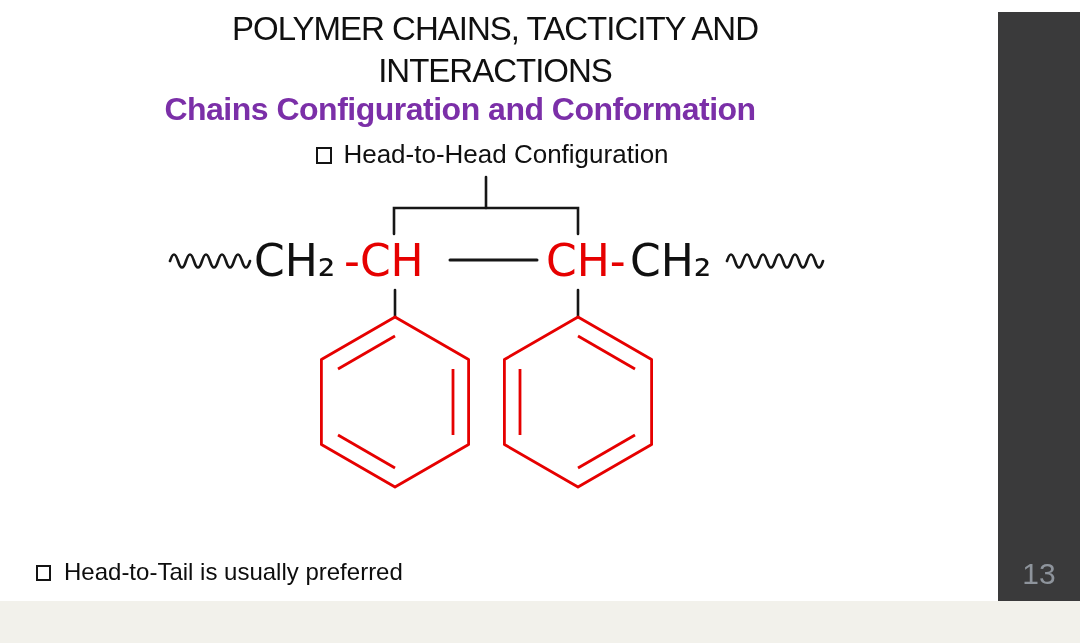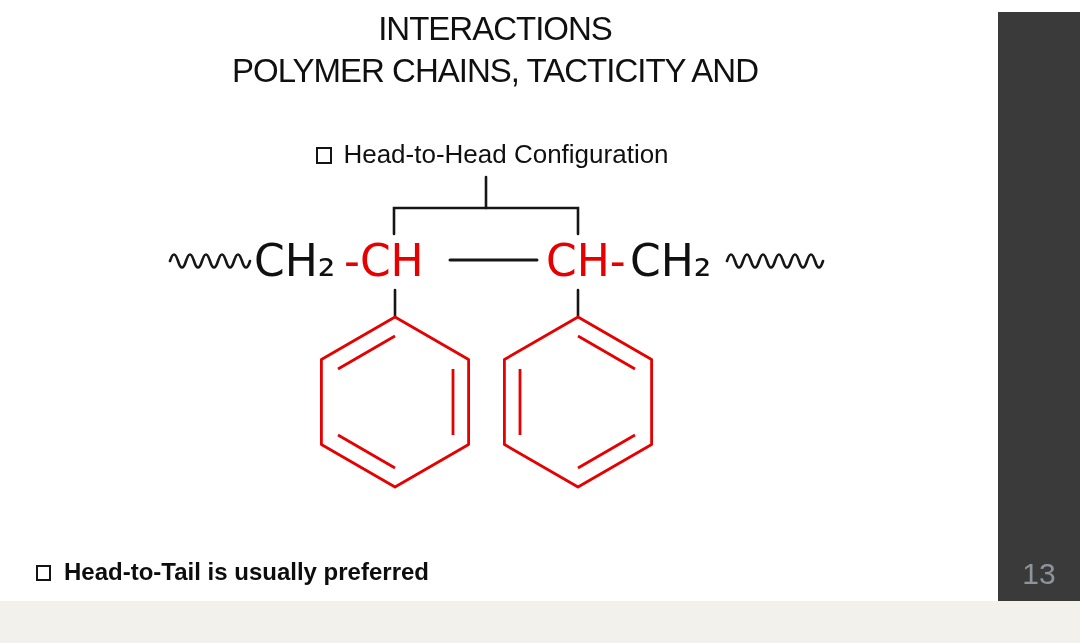--- a/index.html
+++ b/index.html
@@ -18,38 +18,39 @@
                     display:flex; justify-content:center; align-items:center; gap:11px;
                     font-size:26px; color:#101010; }
 
   .sq { display:inline-block; width:16px; height:17px; border:2.5px solid #141414;
         background:#fff; margin-top:2px; flex:0 0 auto; }
   .sq-sm { width:15px; height:16px; }
 
   .structure-svg { position:absolute; left:0; top:0; width:998px; height:601px; }
 
   .footer { position:absolute; left:36px; top:558px; display:flex; align-items:center;
-            gap:13px; font-size:24px; font-weight:700; color:#0d0d0d; }
+            gap:13px; font-size:24px; font-weight:400; color:#0d0d0d; }
 
   .sidebar { position:absolute; right:0; top:12px; width:82px; height:601px; background:#3a3a3b; }
   .pagenum { position:absolute; top:545px; left:0; width:100%; text-align:center;
              font-size:30px; color:#8e949c; }
 
   .bottom-strip { position:absolute; left:0; bottom:0; width:1080px; height:42px; background:#f2f1eb; }
 </style>
 </head>
 <body>
 
 <div class="slide">
 
   <div class="titles">
+    <div>POLYMER CHAINS, TACTICITY AND</div>
     <div>INTERACTIONS</div>
-    <div>POLYMER CHAINS, TACTICITY AND</div>
   </div>
 
+  <div class="subtitle">Chains Configuration and Conformation</div>
 
   <div class="bullet-heading">
     <span class="sq"></span>
     <span>Head-to-Head Configuration</span>
   </div>
 
   <svg class="structure-svg" viewBox="0 0 998 601">
 
     <g stroke="#161616" stroke-width="2.6" fill="none" stroke-linecap="round" stroke-linejoin="miter">
       <path d="M170 261 q4 -13 8 0 t8 0 t8 0 t8 0 t8 0 t8 0 t8 0 t8 0 t8 0 t8 0"></path>

